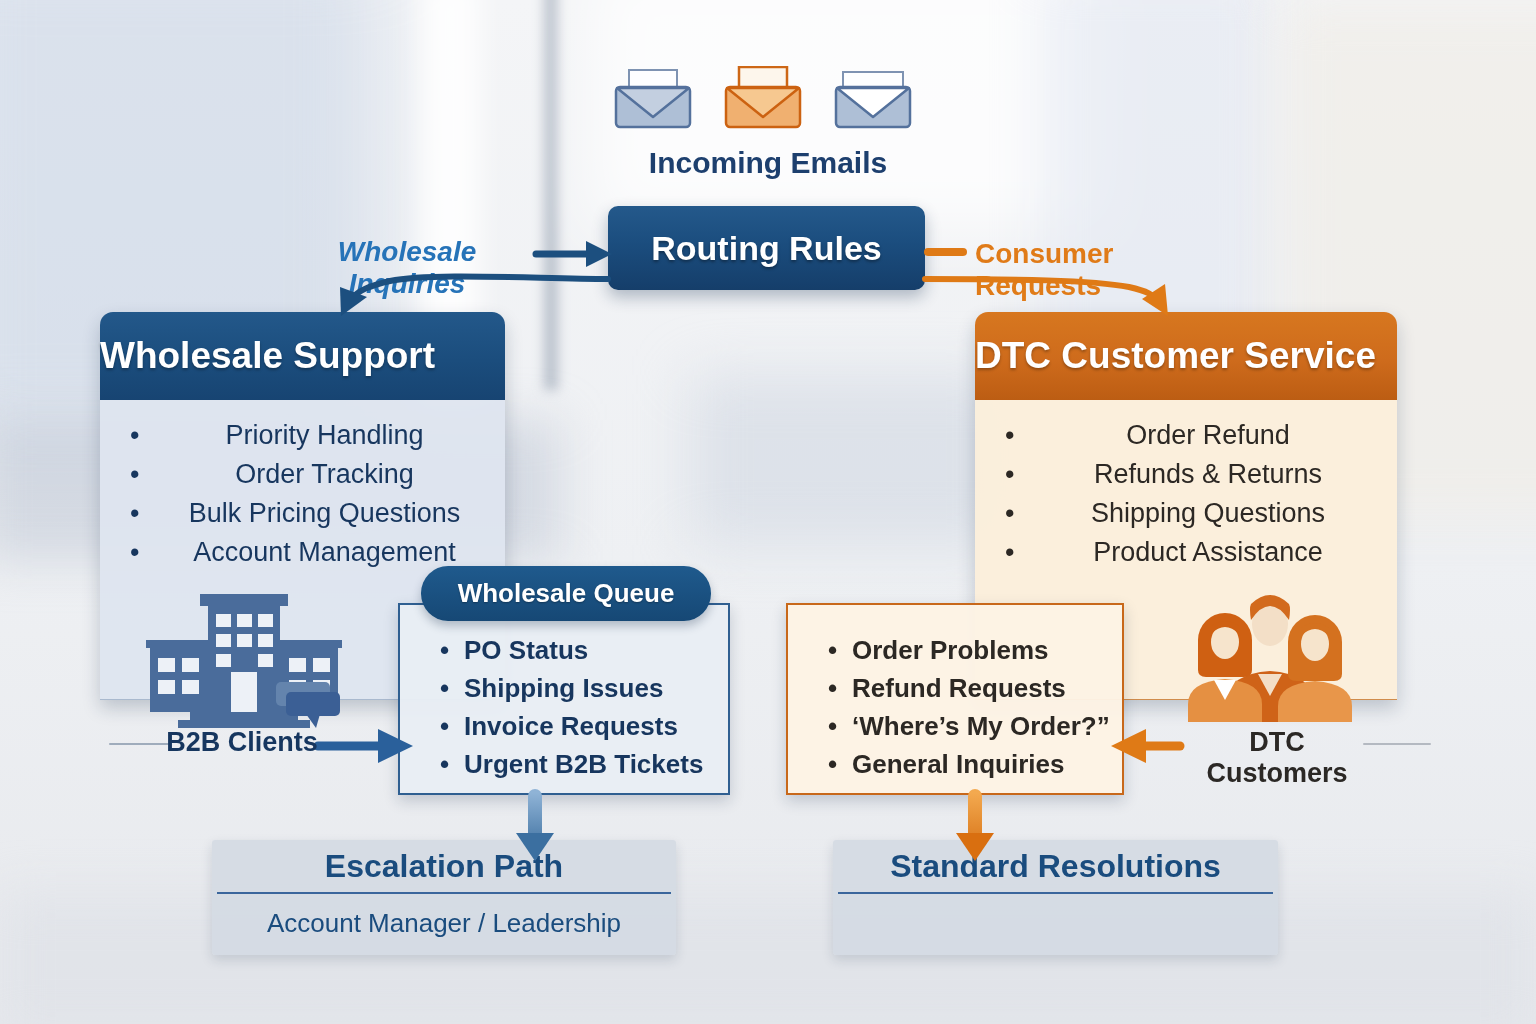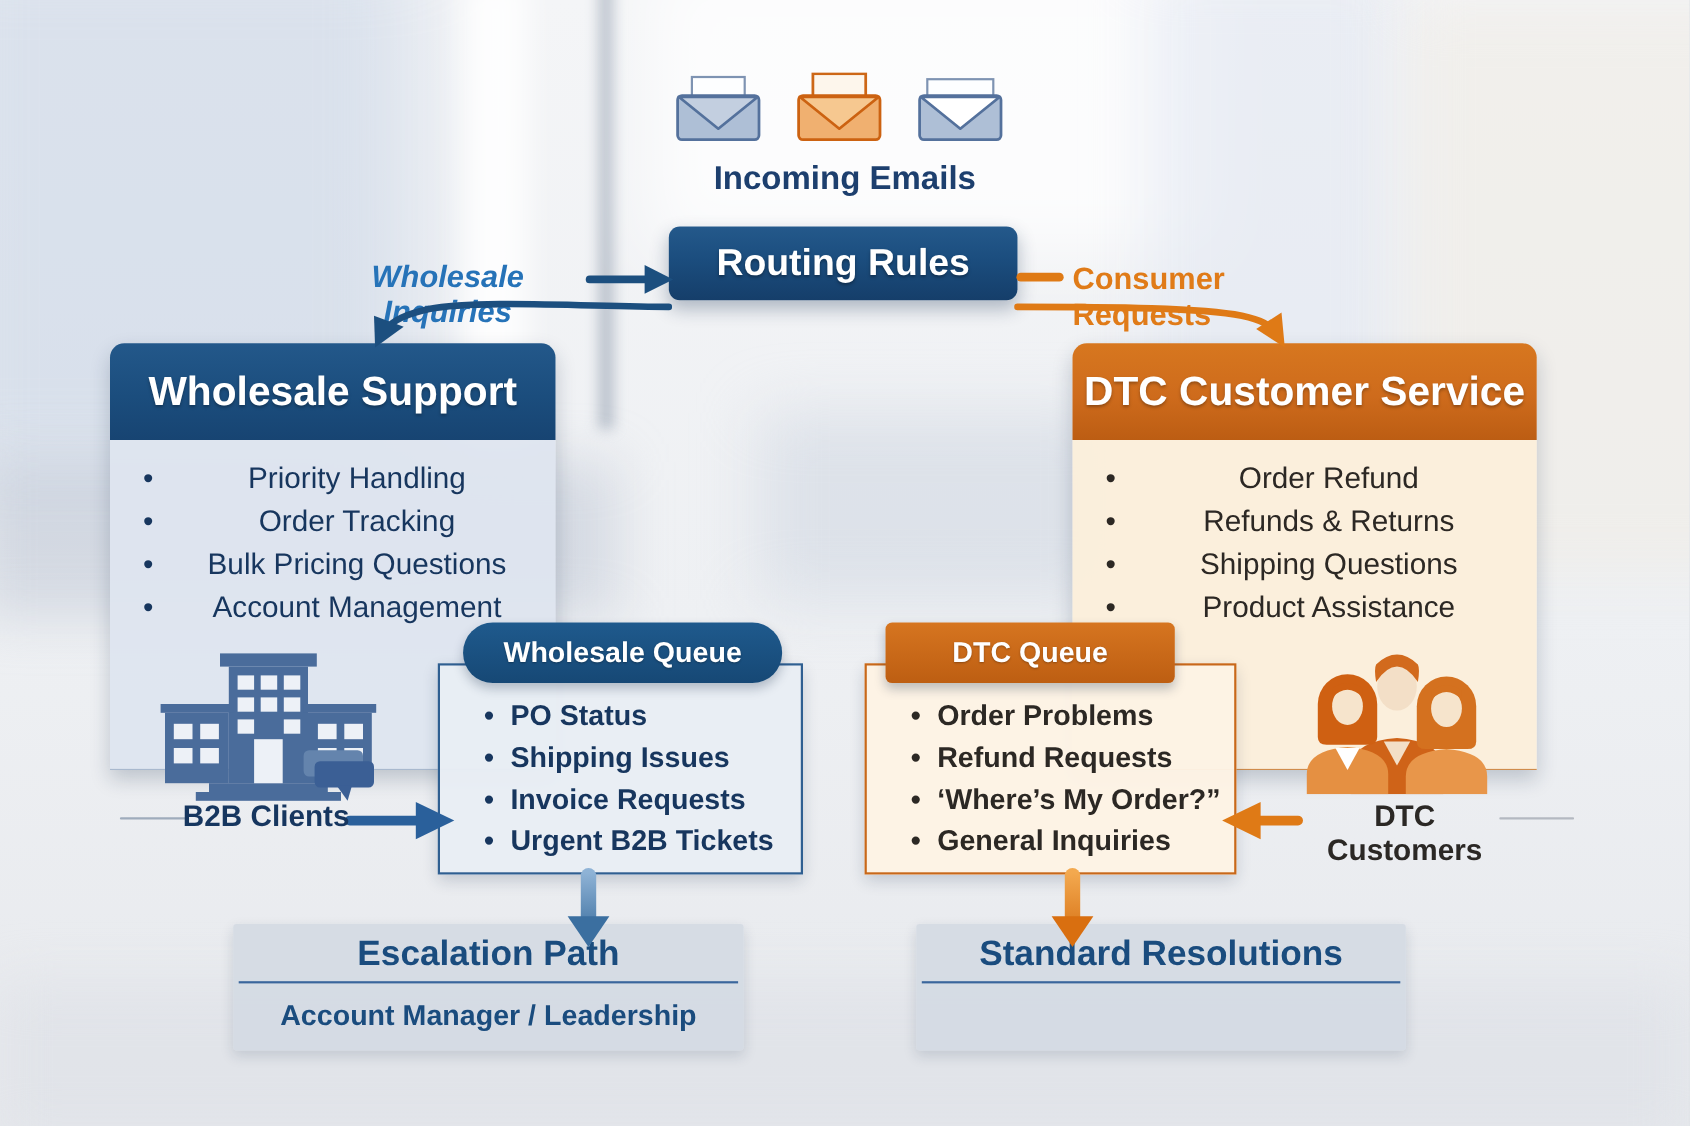--- a/index.html
+++ b/index.html
@@ -5,32 +5,32 @@
   html,body{margin:0;padding:0;background:#dfe2e6;}
   .stage{position:relative;width:1536px;height:1024px;overflow:hidden;margin:0 auto;
          font-family:"Liberation Sans","DejaVu Sans",sans-serif;
          background:linear-gradient(180deg,#f4f5f7 0%,#eef0f3 55%,#e7e9ed 100%);}
   .bgshape{position:absolute;pointer-events:none;}
 
   
   .env-row{position:absolute;left:612px;top:66px;width:320px;height:70px;display:flex;gap:28px;}
   .incoming-label{position:absolute;left:588px;top:146px;width:360px;text-align:center;
                   font-size:30px;font-weight:800;color:#1d3f6e;}
-  .routing-box{position:absolute;left:608px;top:206px;width:317px;height:67px;border-radius:10px;
+  .routing-box{position:absolute;left:608px;top:206px;width:317px;height:84px;border-radius:10px;
                background:linear-gradient(180deg,#24598b 0%,#1b4d7e 45%,#153e6a 100%);
                box-shadow:0 7px 16px rgba(20,45,80,.30);display:flex;align-items:center;justify-content:center;z-index:4;}
   .routing-box span{font-size:34px;font-weight:800;color:#ffffff;text-shadow:0 2px 3px rgba(0,0,0,.35);}
   .branch-label-left{position:absolute;left:278px;top:236px;width:258px;text-align:center;
                      font-size:28px;font-weight:800;font-style:italic;color:#2673b8;z-index:4;}
   .branch-label-right{position:absolute;left:975px;top:238px;width:250px;
                       font-size:28px;font-weight:800;color:#e07b18;z-index:4;}
 
   
   .card{position:absolute;z-index:4;box-shadow:0 8px 18px rgba(25,45,75,.22);border-radius:14px 14px 2px 2px;}
-  .card-header{height:88px;border-radius:13px 13px 0 0;display:flex;align-items:center;justify-content:center;}
+  .card-header{height:88px;border-radius:13px 13px 0 0;display:flex;align-items:center;justify-content:flex-start;}
   .card-header span{font-size:37px;font-weight:800;color:#fff;text-shadow:0 2px 3px rgba(0,0,0,.30);}
   .card-body{position:absolute;top:88px;left:0;right:0;bottom:0;}
   .card-ws{left:100px;top:312px;width:405px;height:388px;}
   .card-ws .card-header{background:linear-gradient(180deg,#23588a 0%,#1b4d7d 55%,#174472 100%);}
   .card-ws .card-body{background:rgba(222,229,239,.95);border-bottom:1px solid #a9b9ce;}
   .card-dtc{left:975px;top:312px;width:422px;height:388px;}
   .card-dtc .card-header{background:linear-gradient(180deg,#d7771f 0%,#ce6b1c 55%,#bc5d13 100%);}
   .card-dtc .card-body{background:rgba(251,238,219,.97);border-bottom:1px solid #d08c4c;}
   ul.blist{list-style:none;margin:0;padding:16px 10px 0 30px;}
   ul.blist li{position:relative;padding-left:24px;font-size:27px;font-weight:400;line-height:39px;text-align:center;}
@@ -59,21 +59,21 @@
 
   
   .bottom-box{position:absolute;top:840px;height:115px;z-index:4;background:rgba(212,218,227,.93);
               border-radius:3px;box-shadow:0 5px 12px rgba(25,45,75,.15);}
   .bb-left{left:212px;width:464px;}
   .bb-right{left:833px;width:445px;}
   .bb-title{height:52px;display:flex;align-items:center;justify-content:center;
             font-size:32px;font-weight:800;color:#1a4c7e;}
   .bb-divider{height:2px;background:#3a669c;margin:0 5px;}
   .bb-sub{height:58px;display:flex;align-items:center;justify-content:center;
-          font-size:26px;font-weight:700;color:#1a4c7e;}
+          font-size:26px;font-weight:400;color:#1a4c7e;}
 
   .overlay{position:absolute;left:0;top:0;z-index:6;pointer-events:none;}
 </style>
 </head>
 <body>
 
 <div class="stage">
 
   <div class="bgshape" style="left:-60px;top:-60px;width:440px;height:500px;background:rgba(197,210,228,.55);filter:blur(42px);"></div>
   <div class="bgshape" style="left:420px;top:-20px;width:60px;height:430px;background:rgba(255,255,255,.85);filter:blur(13px);"></div>
@@ -150,23 +150,20 @@
     <span>Wholesale Queue</span>
   </div>
 
   <div class="qbox qbox-dtc">
     <ul class="qlist dark">
       <li>Order Problems</li>
       <li>Refund Requests</li>
       <li>‘Where’s My Order?”</li>
       <li>General Inquiries</li>
     </ul>
-  </div>
-  <div class="qtab qtab-dtc">
-    <span>DTC Queue</span>
   </div>
 
   <div class="icon-wrap" style="left:138px;top:588px;">
     <svg width="212" height="142" viewBox="0 0 212 142">
       <g fill="#4a6c9b">
         <rect x="62" y="6" width="88" height="12"></rect>
         <rect x="70" y="18" width="72" height="106"></rect>
         <rect x="8" y="52" width="66" height="8"></rect>
         <rect x="12" y="60" width="58" height="64"></rect>
         <rect x="138" y="52" width="66" height="8"></rect>

